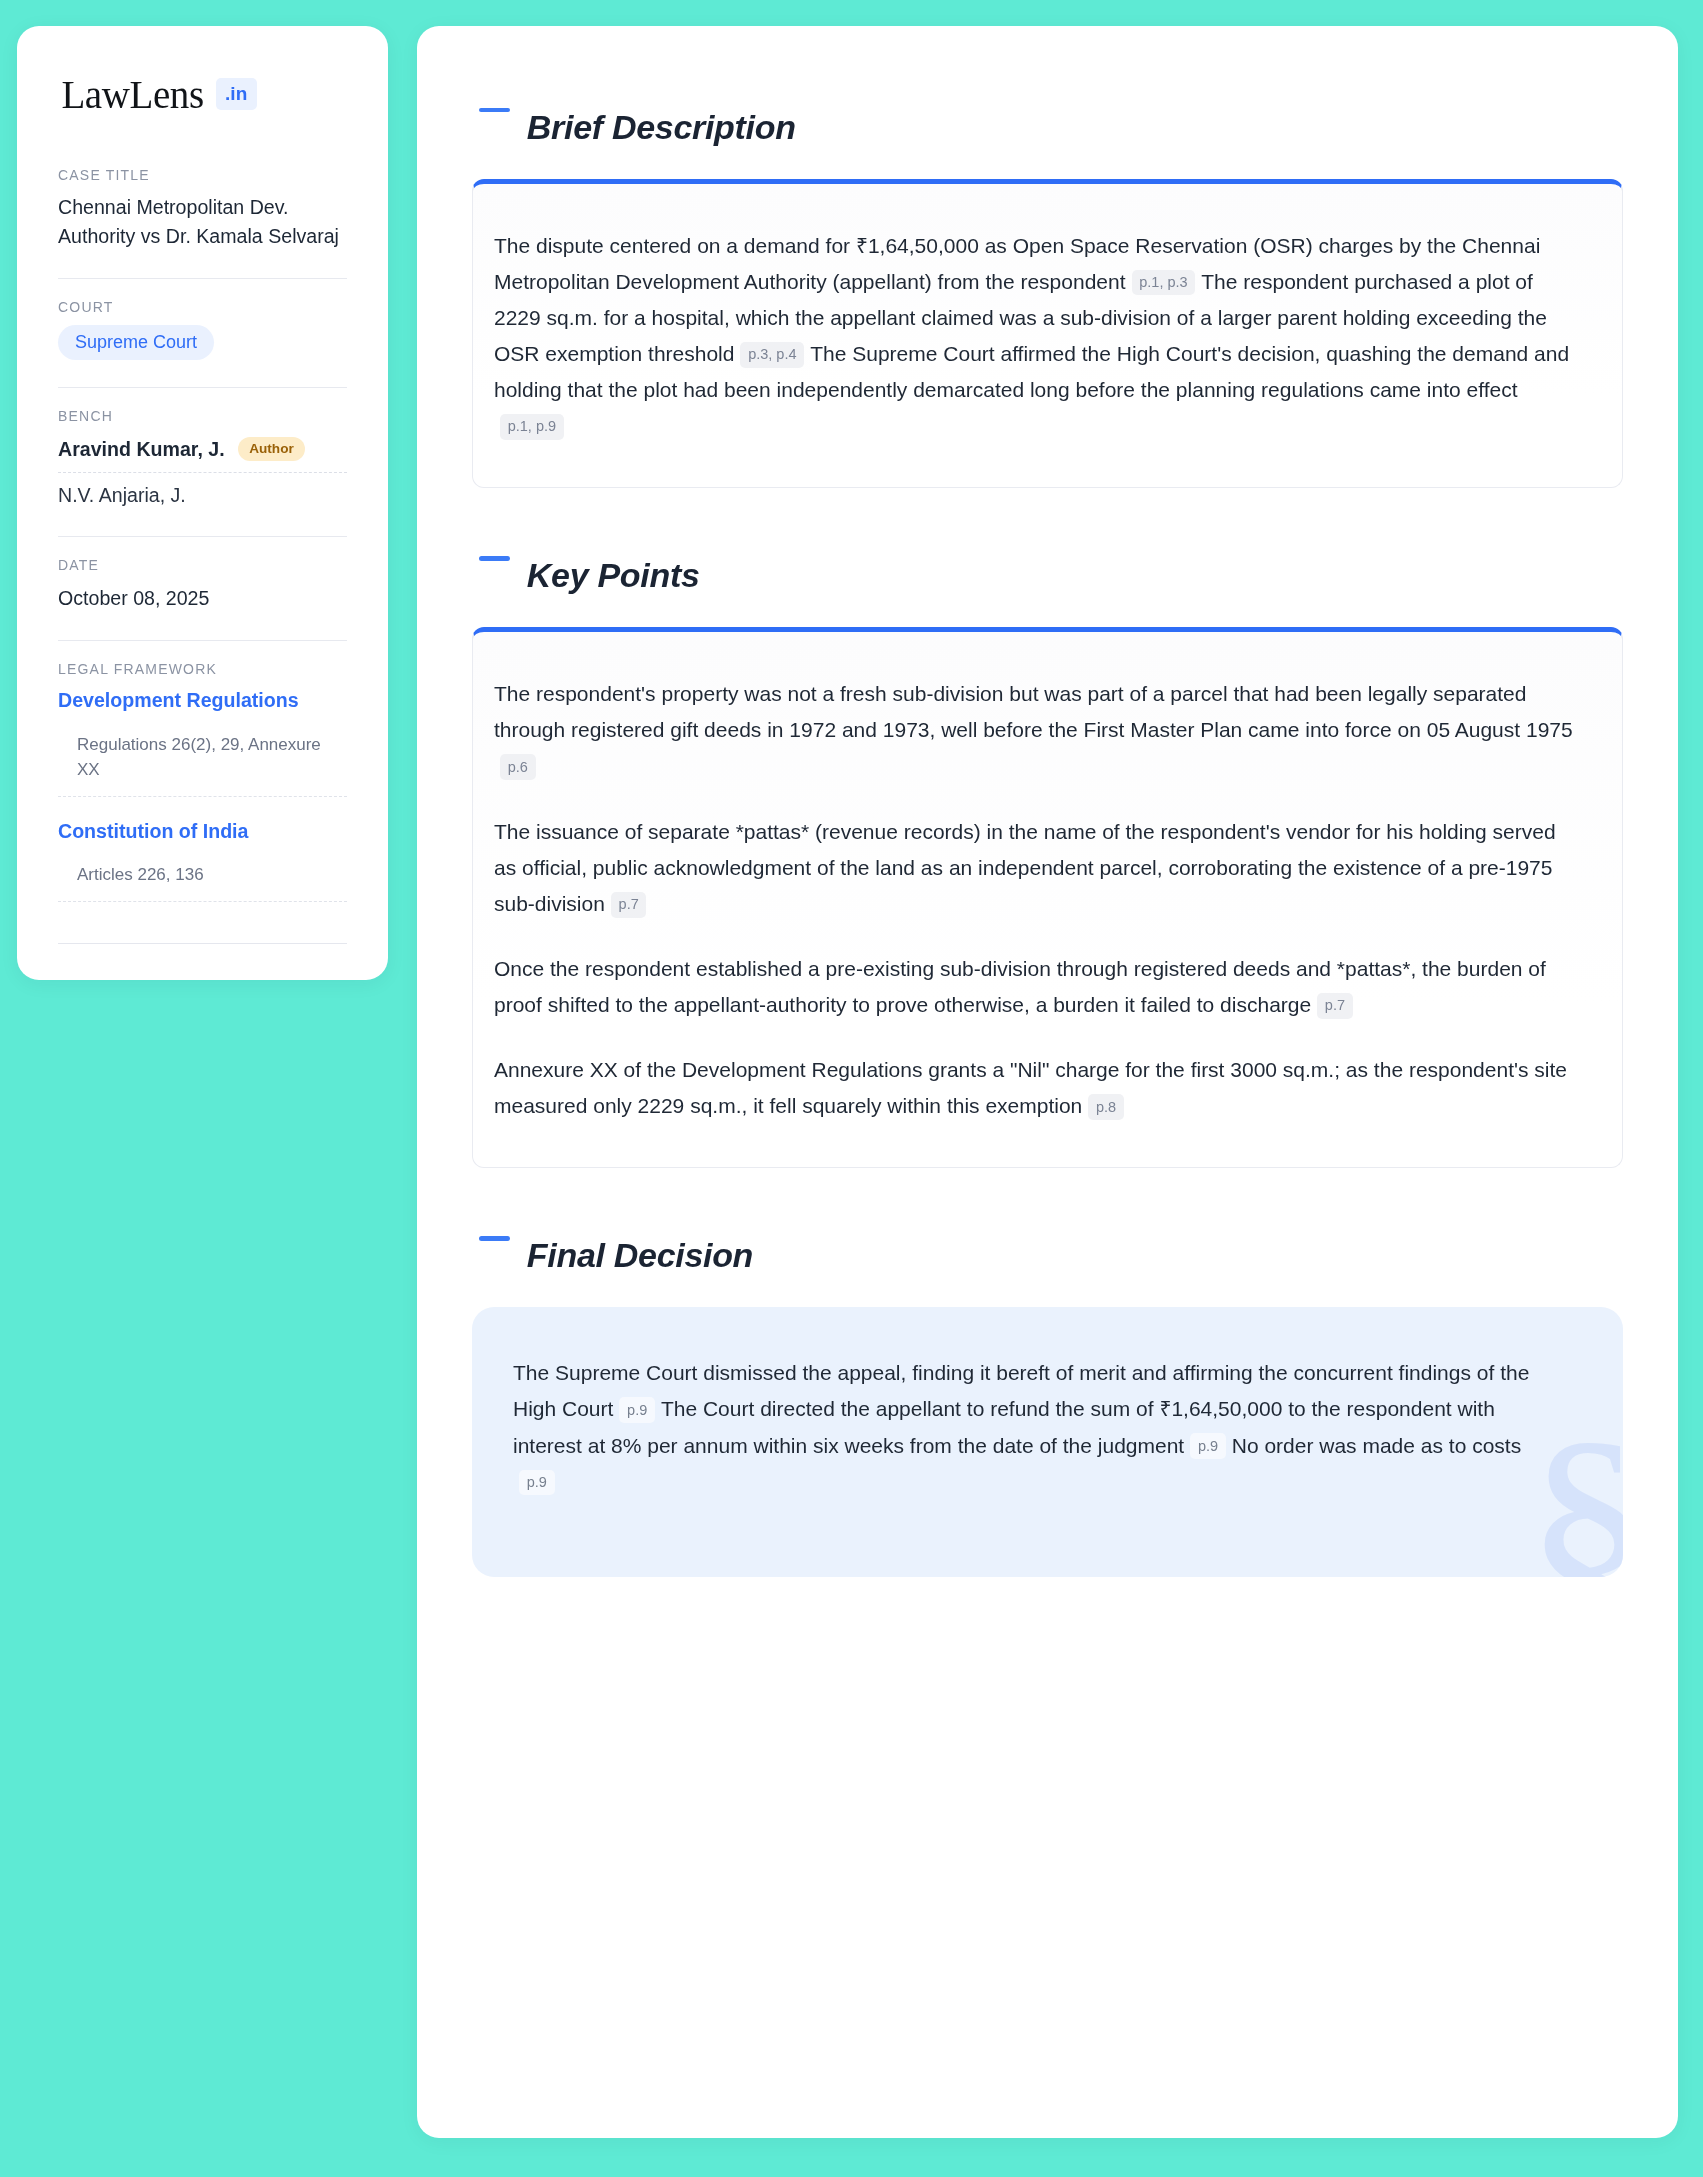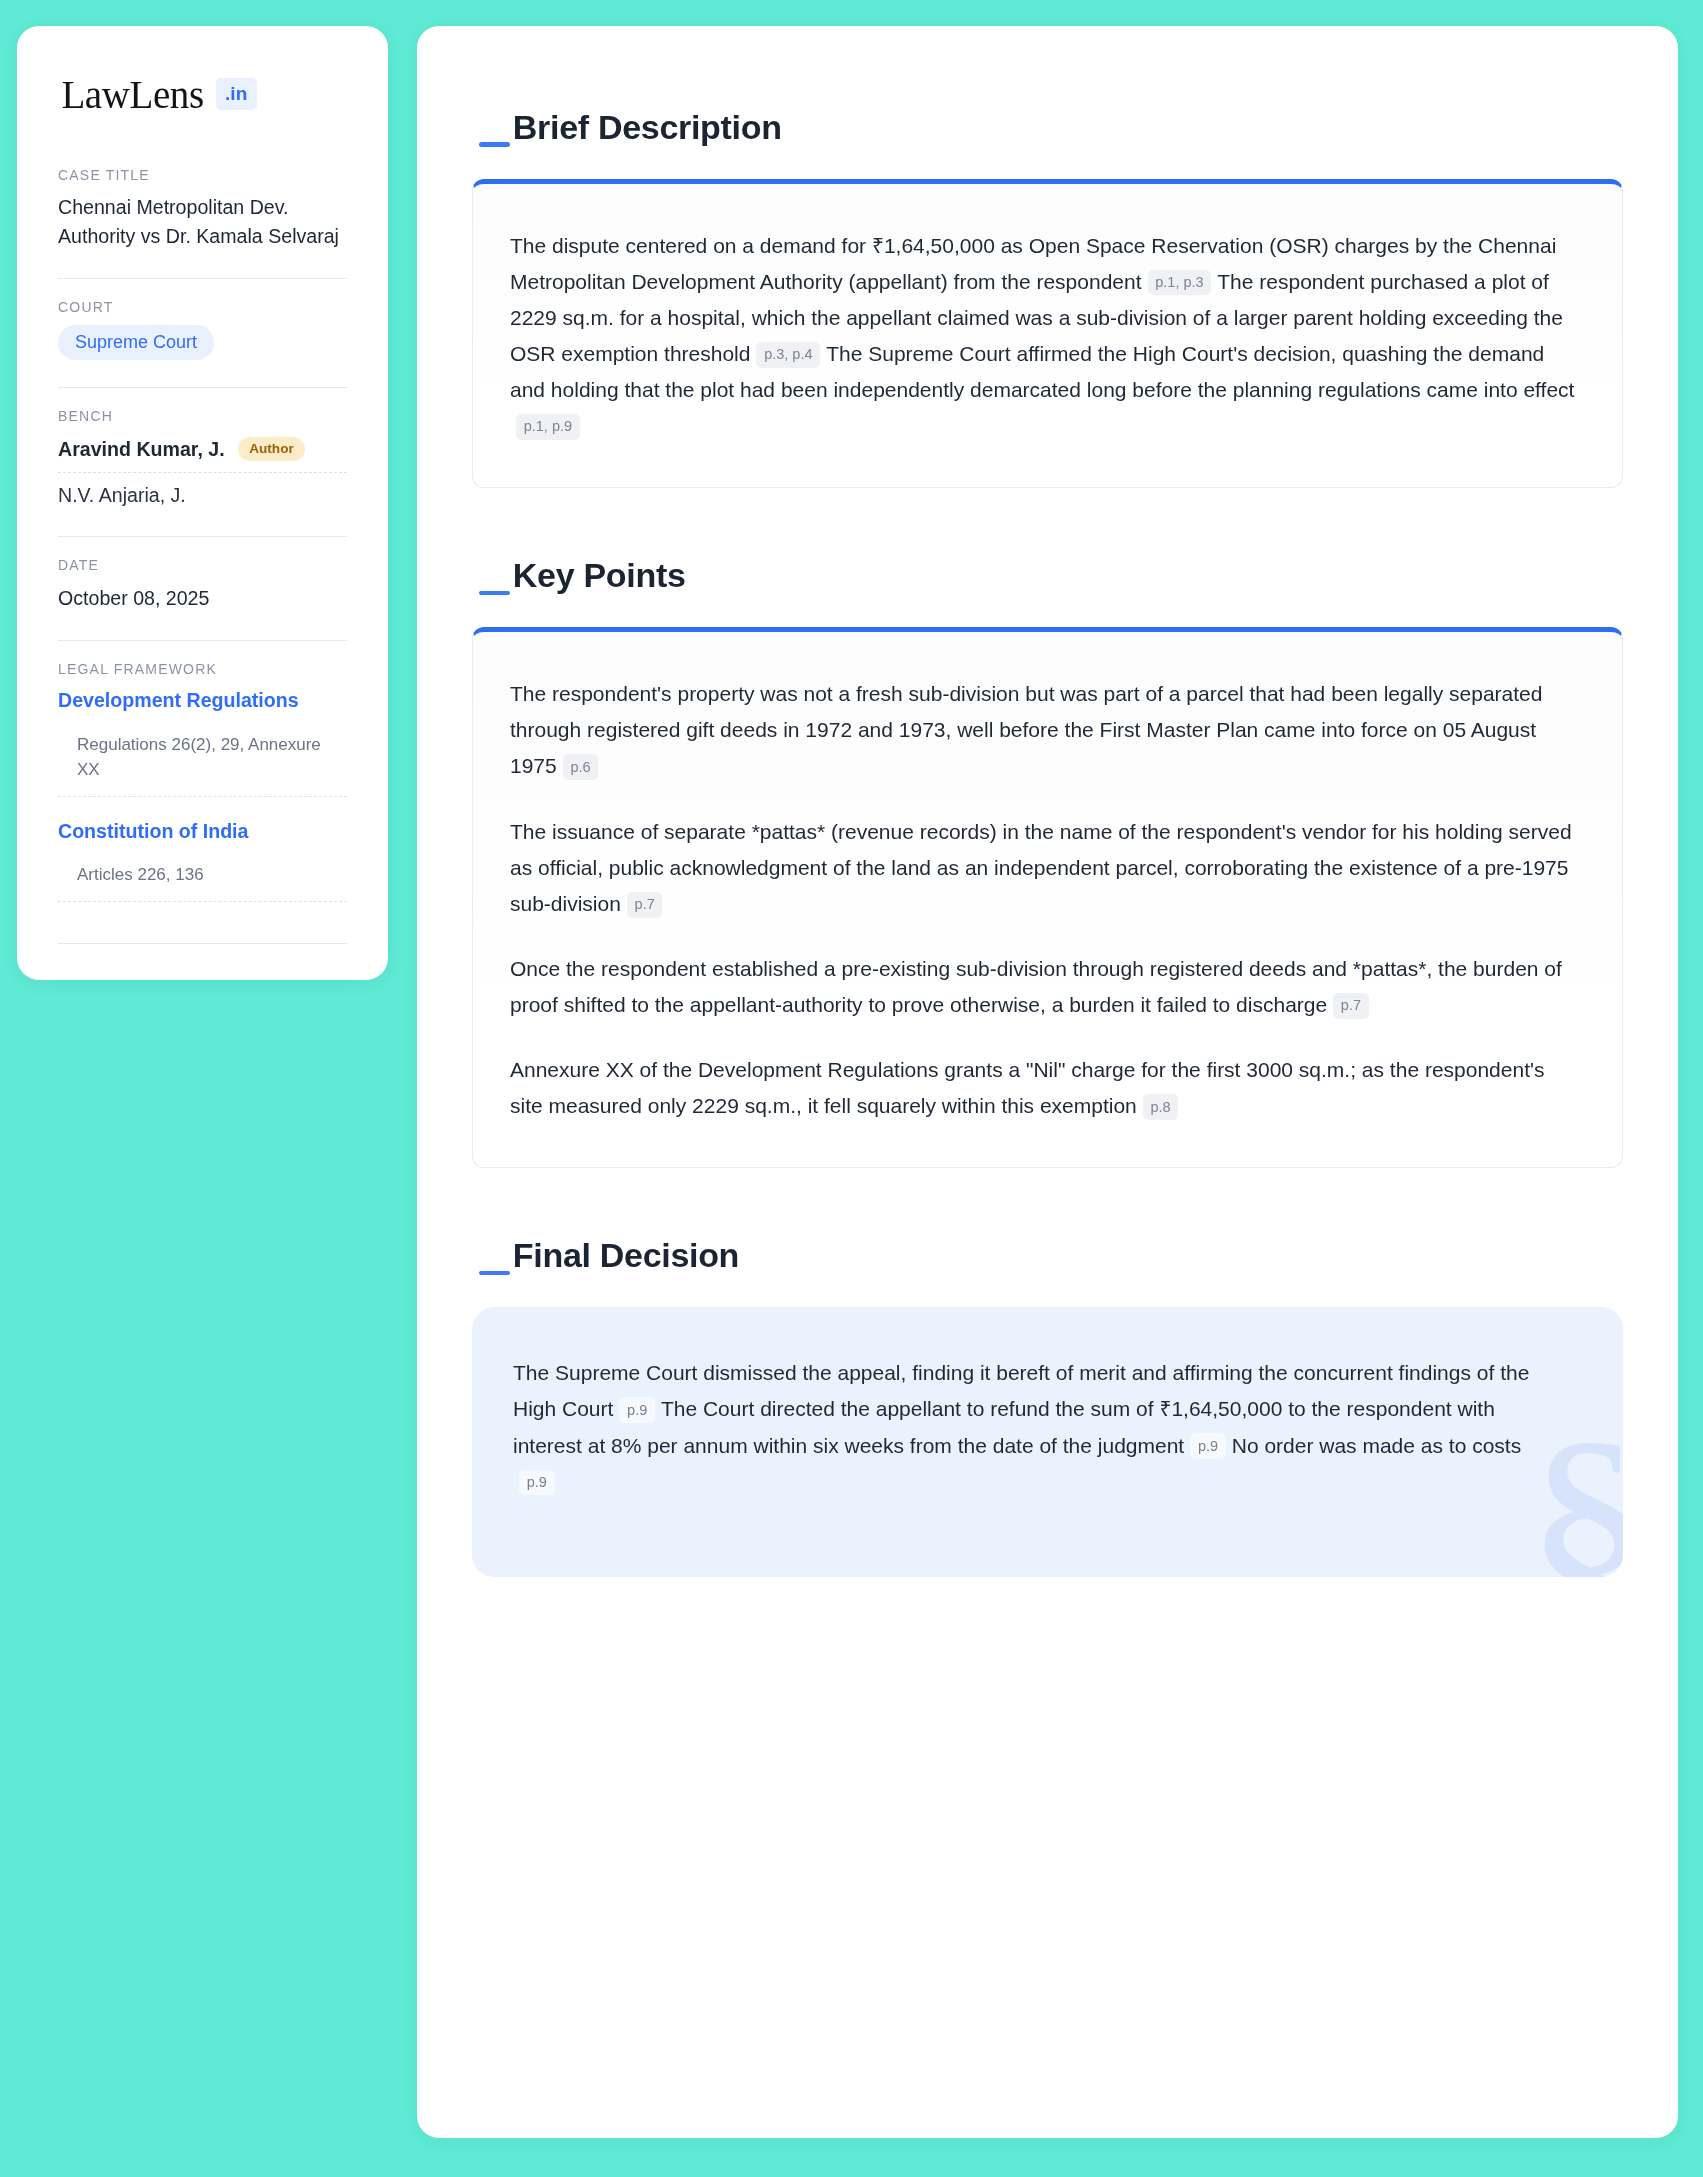--- a/index.html
+++ b/index.html
@@ -144,23 +144,24 @@
     border-radius: 22px;
     padding: 82px 55px 102px 55px;
     min-height: 2112px;
     box-shadow: 0 3.4px 19px rgba(25, 35, 60, 0.05);
     position: relative;
     overflow: hidden;
   }
 
   .section-head {
     display: flex;
-    align-items: flex-end;
-    gap: 3px;
+    align-items: flex-start;
+    gap: 17px;
     margin: 0 0 32px 6.8px;
+    font-style: italic;
   }
   .section-head.spaced { margin-top: 68px; }
   .dash {
     width: 31px;
     height: 4.3px;
     border-radius: 2.6px;
     background: #3b7bf7;
     flex: 0 0 31px;
   }
   .section-title {
@@ -168,21 +169,21 @@
     font-weight: bold;
     color: #1b2433;
     letter-spacing: -0.3px;
   }
 
   .content-card {
     background: linear-gradient(180deg, #fcfcfd 0%, #ffffff 70%);
     border: 0.9px solid #e9ebf1;
     border-top: 5.1px solid #2f6df6;
     border-radius: 12px;
-    padding: 44px 41px 43px 37px;
+    padding: 44px 41px 43px 21px;
   }
 
   .content-card.decision {
     background: #eaf2fd;
     border: none;
     border-radius: 22px;
     padding: 48px 65px 77px 41px;
     position: relative;
     overflow: hidden;
   }

